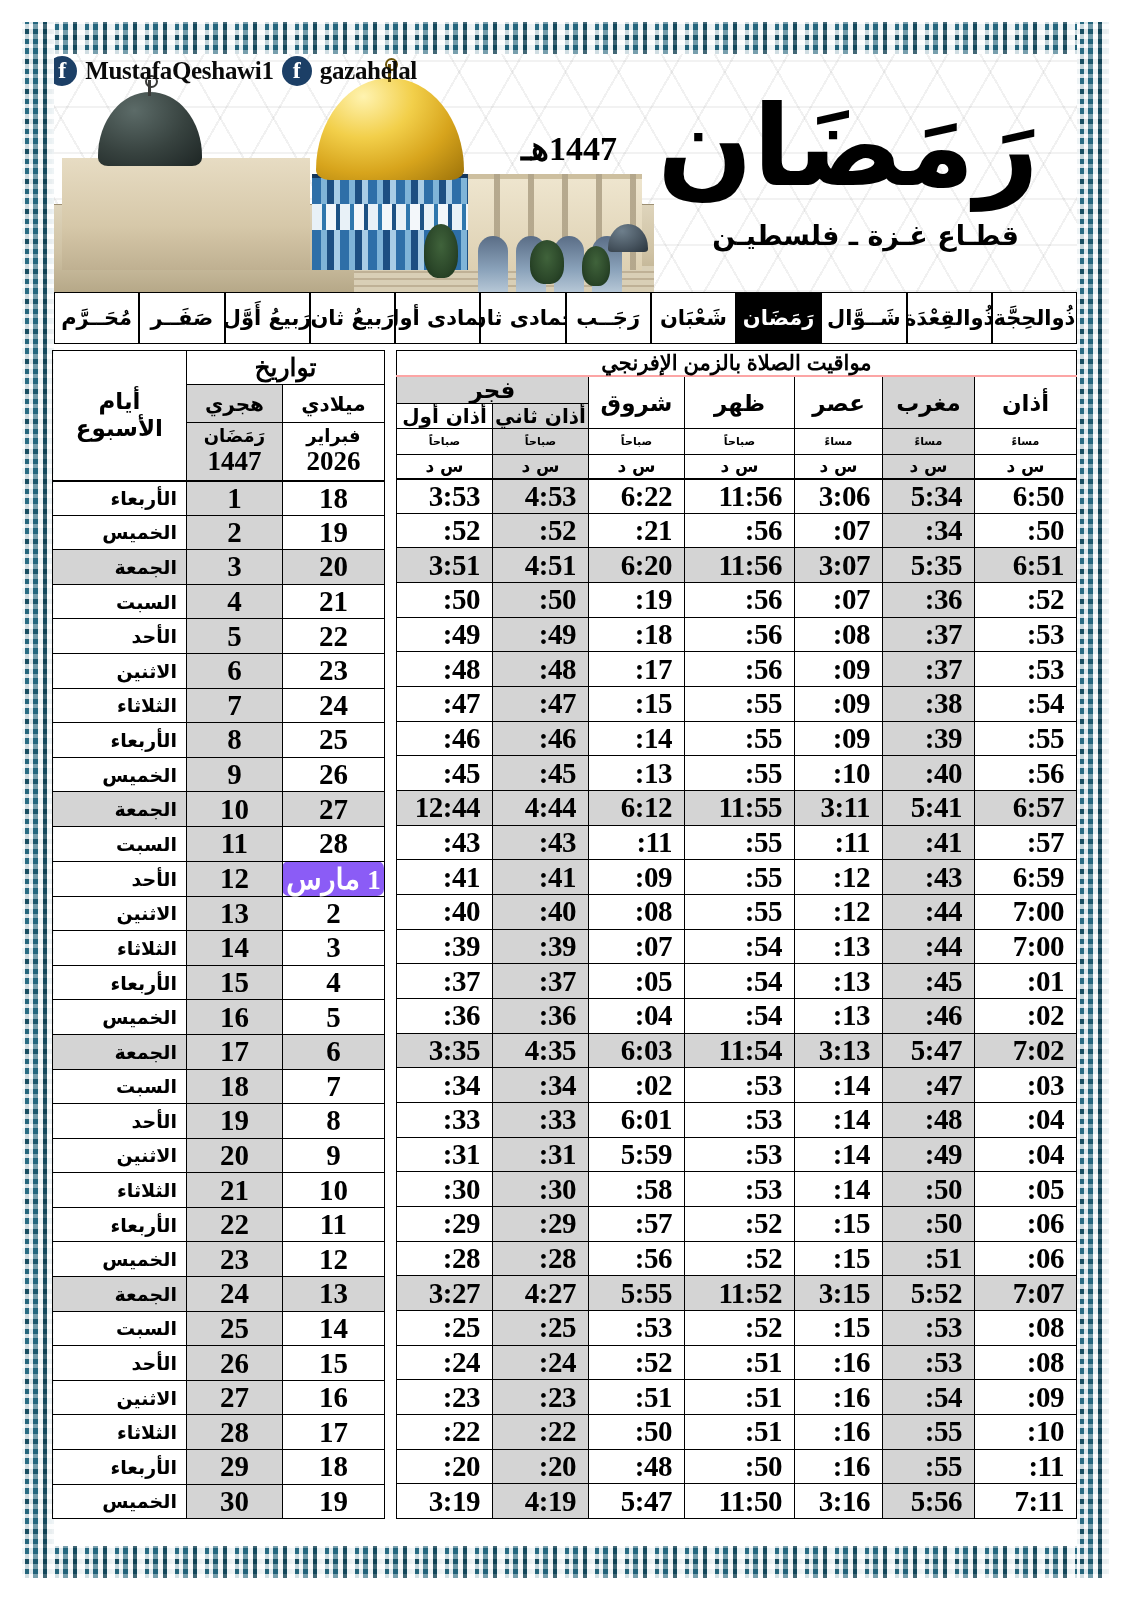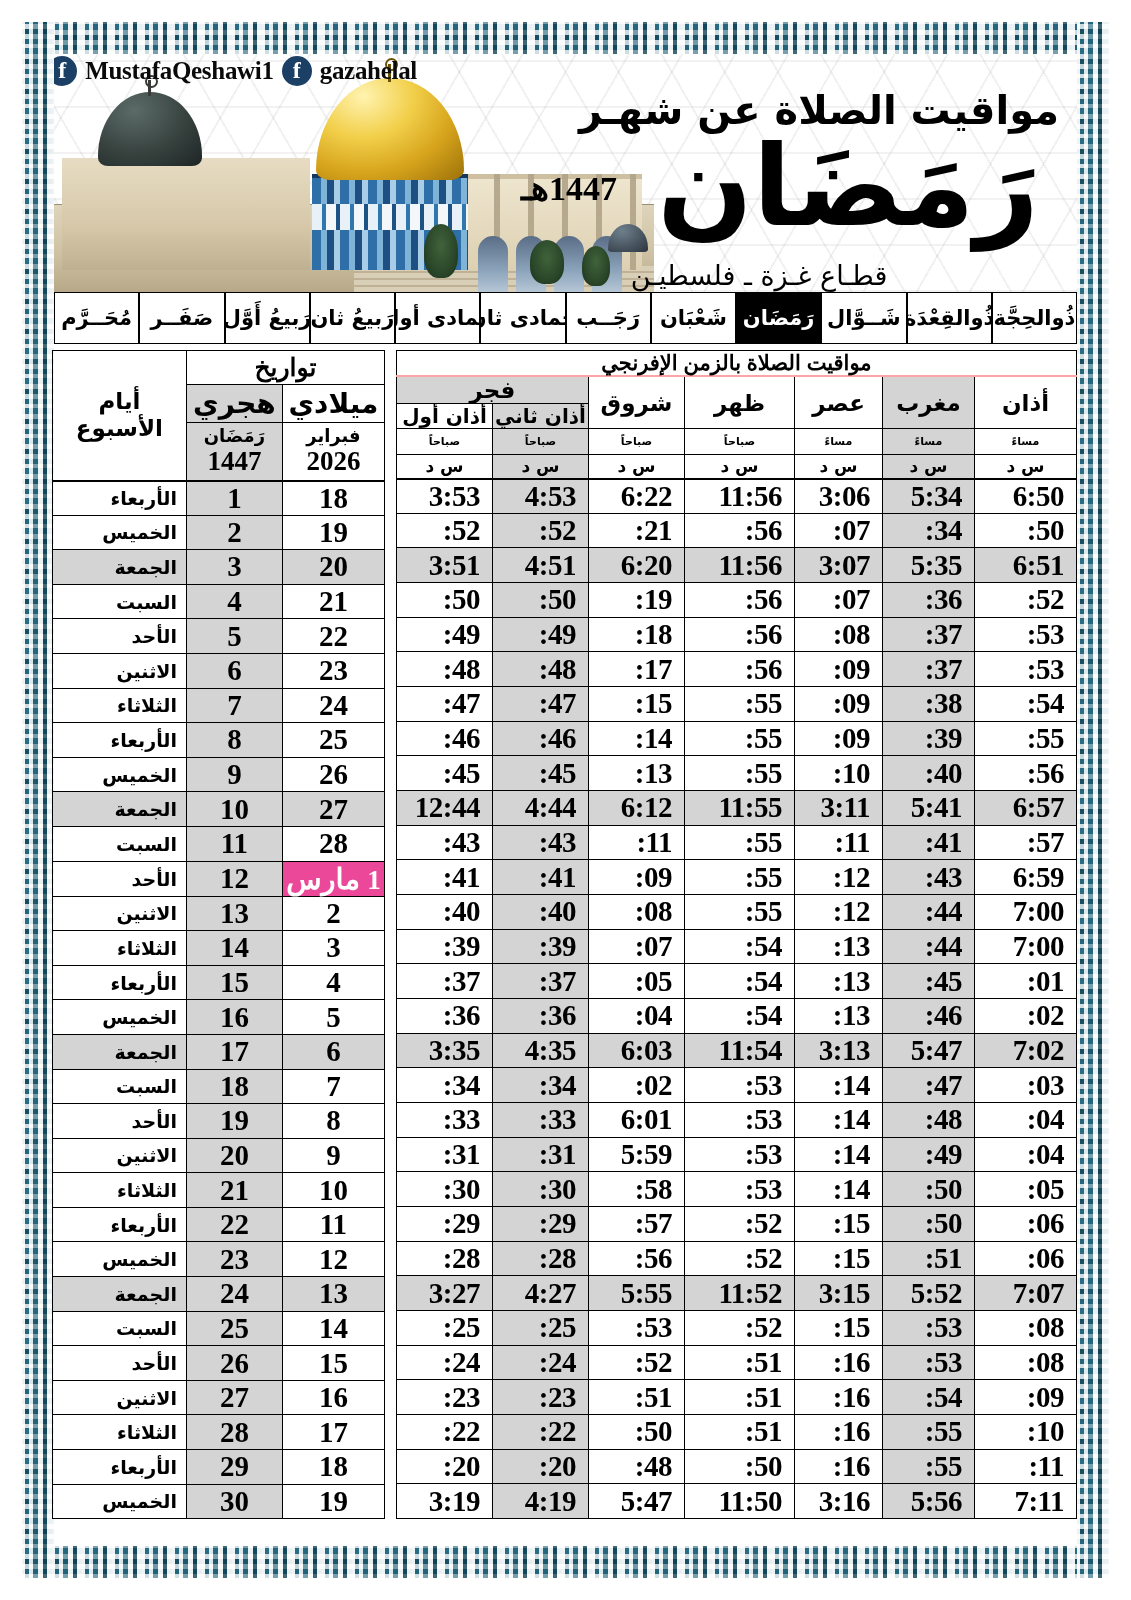--- a/index.html
+++ b/index.html
@@ -229,25 +229,25 @@
     font-family: "Liberation Serif", serif;
     font-weight: bold;
     font-size: 34px;
     color: #000000;
     direction: rtl;
     white-space: nowrap;
   }
   #subtitle {
     margin-top: 2px;
     font-family: "DejaVu Sans", sans-serif;
-    font-weight: normal;
+    font-weight: bold;
     font-size: 27px;
     color: #000000;
     letter-spacing: 1px;
-    text-align: center;
+    text-align: right;
     padding-right: 40px;
     white-space: nowrap;
   }
 
   
   #month-strip {
     display: flex;
     flex-direction: row;
     width: 1023px;
     height: 52px;
@@ -340,21 +340,21 @@
   #dates-table .h-tawarikh {
     height: 34px;
     font-family: Liberation Serif, serif;
     font-weight: bold;
     font-size: 25px;
   }
   #dates-table .h-sub {
     height: 38px;
     font-family: "DejaVu Sans", sans-serif;
     font-weight: bold;
-    font-size: 28px;
+    font-size: 20px;
   }
   #dates-table .h-mon {
     height: 58px;
     font-family: "DejaVu Sans", sans-serif;
     font-weight: bold;
     font-size: 18px;
     line-height: 1.12;
     border-bottom: 2.4px solid #000;
   }
   #dates-table .h-mon b {
@@ -378,24 +378,25 @@
   #dates-table td.dayname {
     height: 34.6px;
     font-family: "DejaVu Sans", sans-serif;
     font-weight: bold;
     font-size: 19px;
     text-align: right;
     padding-right: 9px;
     letter-spacing: -0.5px;
   }
   td.greg-mark {
-    background: #ec4899; color: #fff;
+    background: #8b5cf6; color: #fff;
     font-family: "DejaVu Sans", sans-serif;
     font-weight: bold;
     font-size: 21px;
+    border-radius: 7px;
   }
   td.greg-mark .gnum {
     font-family: "Liberation Serif", serif;
     font-size: 27px;
   }
 </style>
 </head>
 <body>
 
 <div id="page">
@@ -433,21 +434,20 @@
       </div>
 
       <div id="social">
         <div class="fb-badge">f</div>
         <div class="fb-handle">MustafaQeshawi1</div>
         <div class="fb-badge">f</div>
         <div class="fb-handle">gazahelal</div>
       </div>
 
       <div id="title-block">
-        <div id="title-line1">مواقيت الصلاة عن شهـر</div>
         <div id="ramadan-row">
           <div id="ramadan-word">رَمَضَان</div>
           <div id="hijri-year">1447هـ</div>
         </div>
         <div id="subtitle">قطـاع غـزة ـ فلسطيـن</div>
       </div>
     </div>
 
     <div id="month-strip">
         <div class="month-cell">ذُوالحِجَّة</div>

